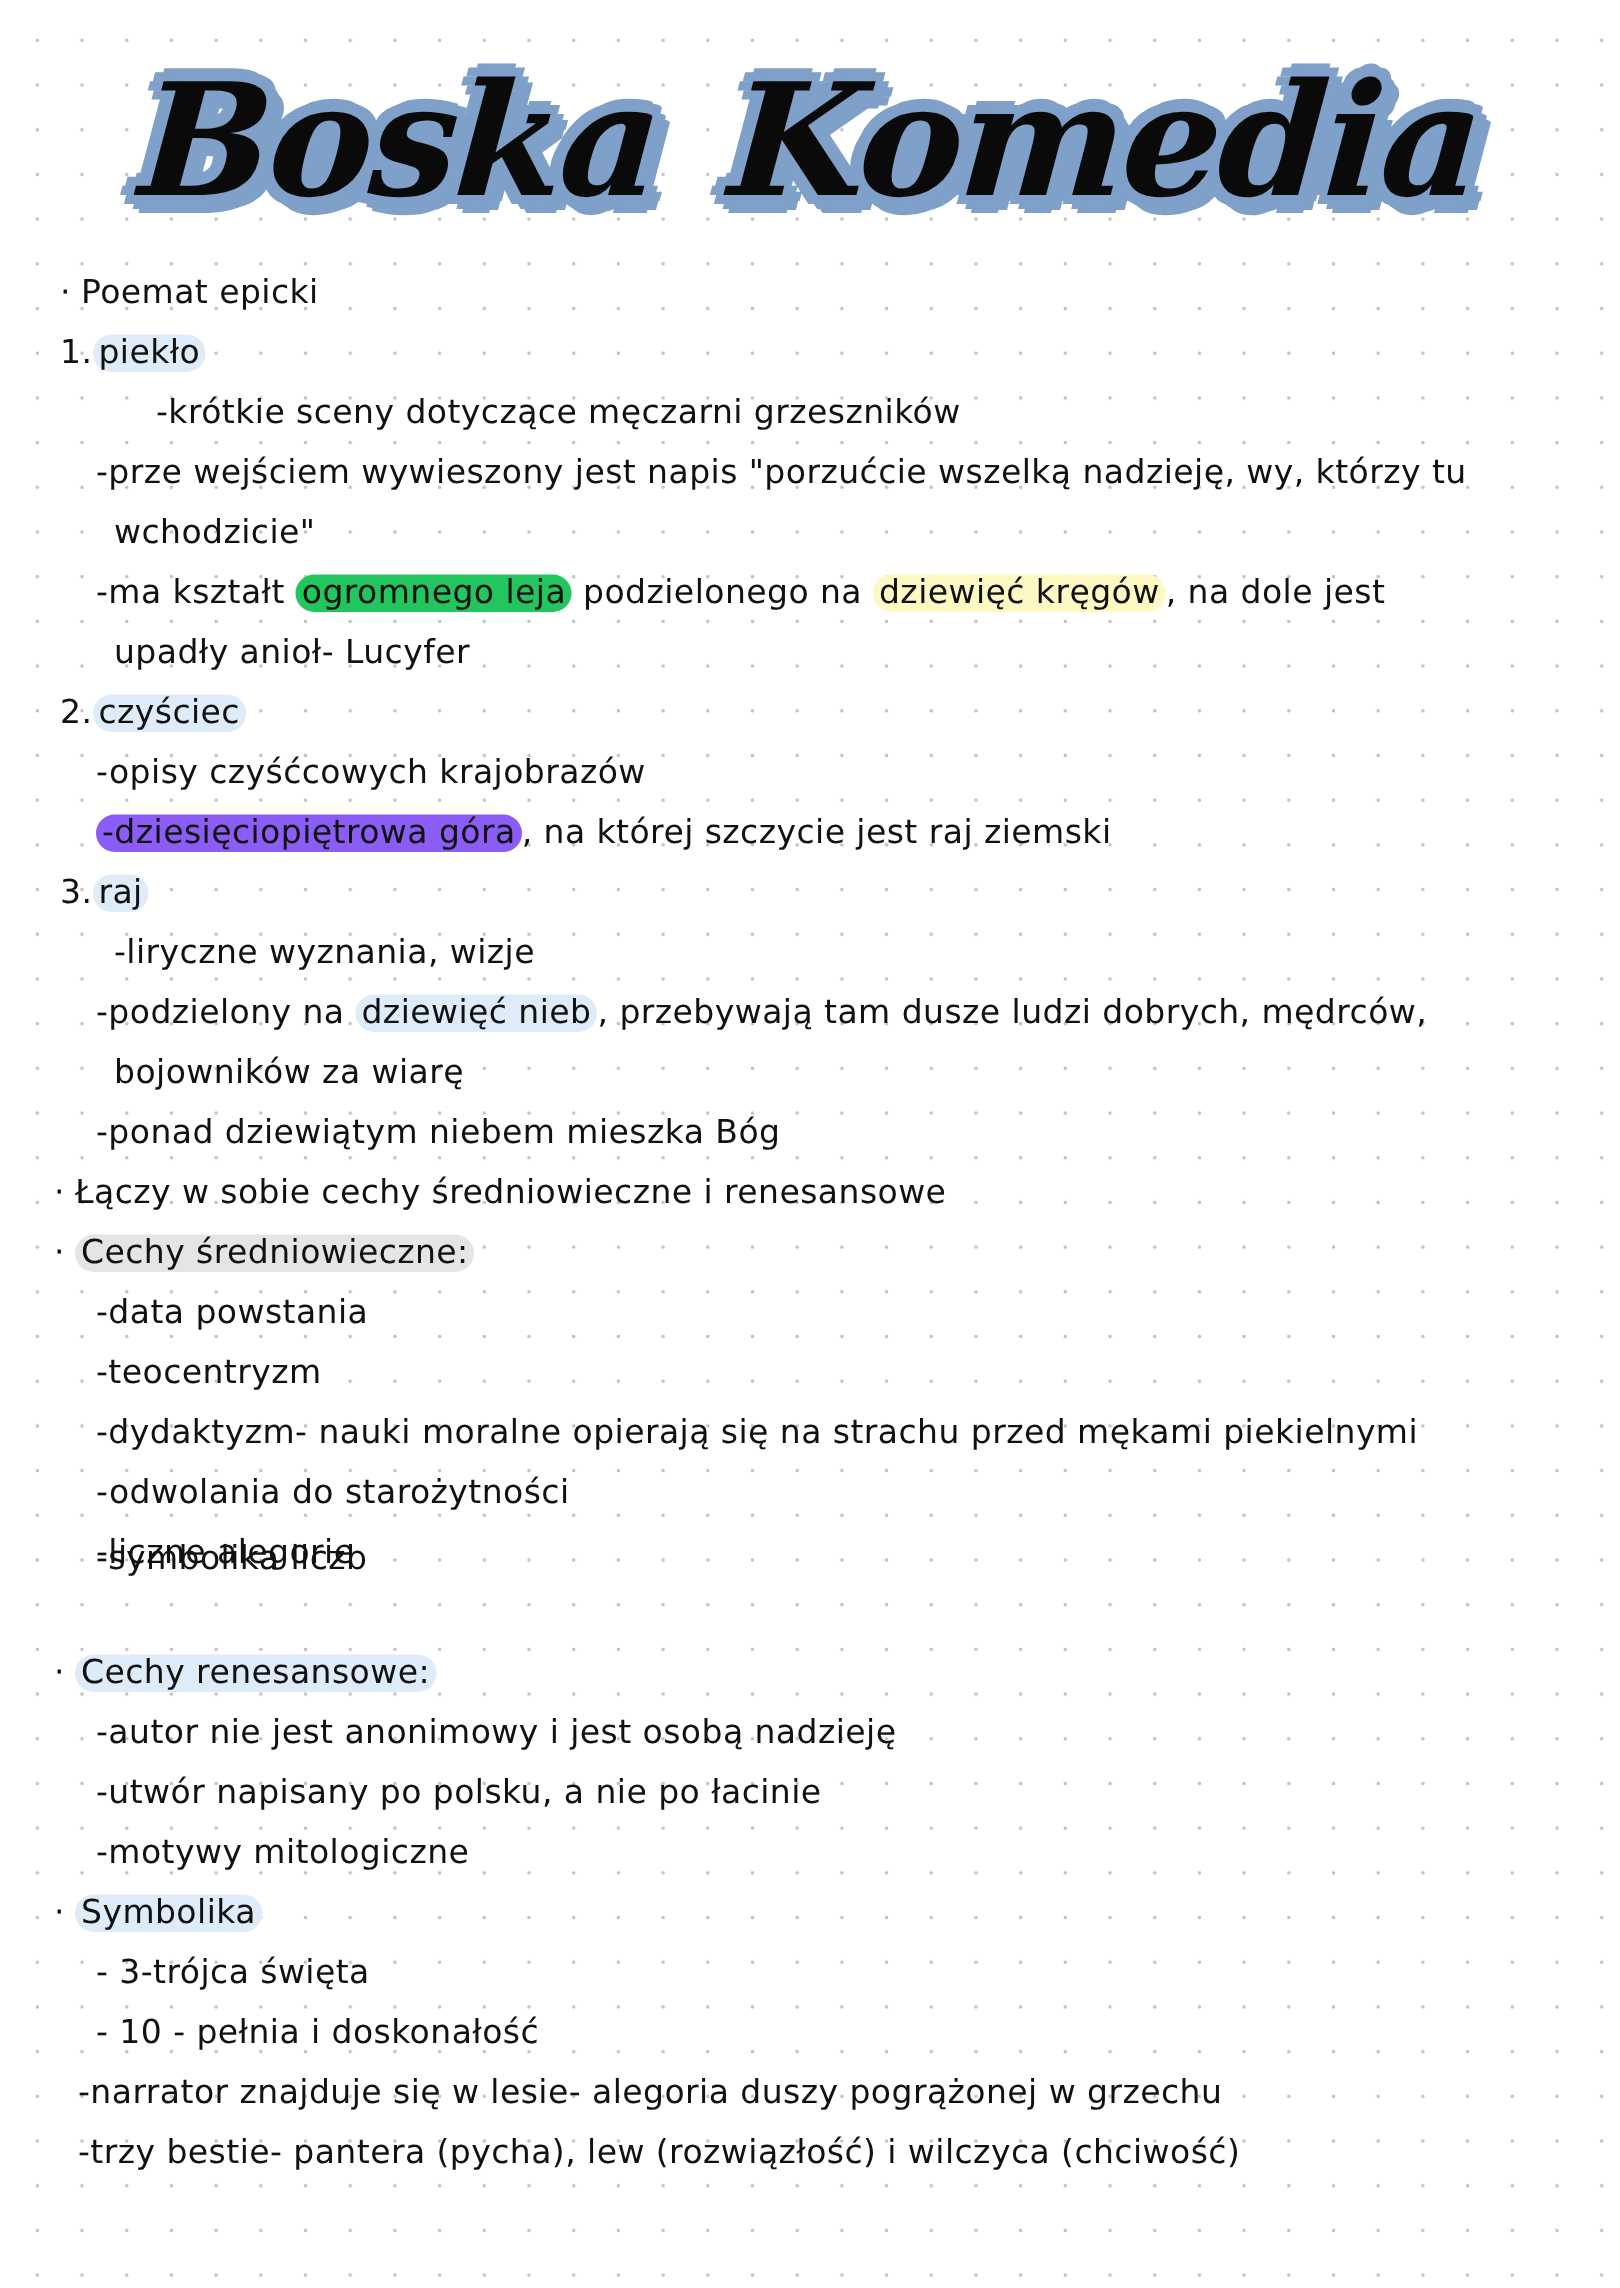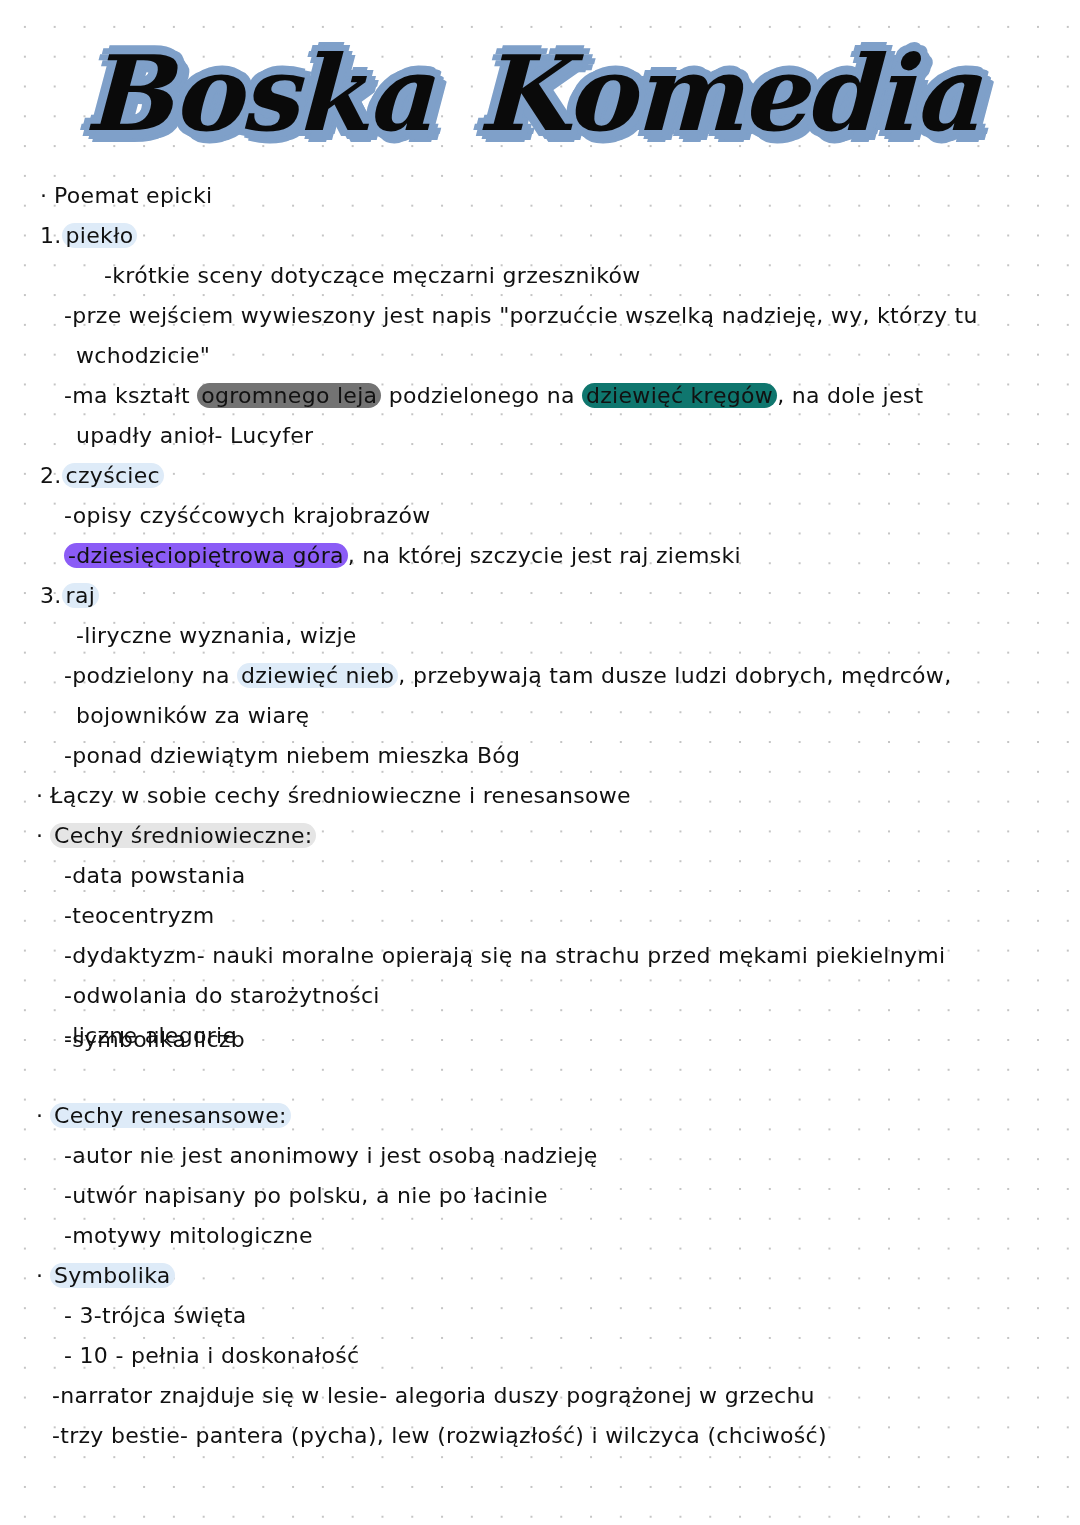--- a/index.html
+++ b/index.html
@@ -46,21 +46,21 @@
     <span>Komedia</span>
   </div>
 </div>
 
 <div class="notes" id="notes">
     <div class="line" style="top: 0px; left: 40px;"><span class="bullet">·</span><span>Poemat epicki</span></div>
     <div class="line" style="top: 40px; left: 40px;"><span>1.</span><span class="hl" style="background: rgb(222, 235, 248);">piekło</span></div>
     <div class="line" style="top: 80px; left: 64px; margin-left: 40px;"><span>-krótkie sceny dotyczące męczarni grzeszników</span></div>
     <div class="line" style="top: 120px; left: 64px;"><span>-prze wejściem wywieszony jest napis "porzućcie wszelką nadzieję, wy, którzy tu</span></div>
     <div class="line" style="top: 160px; left: 76px;"><span>wchodzicie"</span></div>
-    <div class="line" style="top: 200px; left: 64px;"><span>-ma kształt </span><span class="hl" style="background: #737373;">ogromnego leja</span><span> podzielonego na </span><span class="hl" style="background: #0f766e;">dziewięć kręgów</span><span>, na dole jest</span></div>
+    <div class="line" style="top: 200px; left: 64px;"><span>-ma kształt </span><span class="hl" style="background: #22c55e;">ogromnego leja</span><span> podzielonego na </span><span class="hl" style="background: #fef9c3;">dziewięć kręgów</span><span>, na dole jest</span></div>
     <div class="line" style="top: 240px; left: 76px;"><span>upadły anioł- Lucyfer</span></div>
     <div class="line" style="top: 280px; left: 40px;"><span>2.</span><span class="hl" style="background: rgb(222, 235, 248);">czyściec</span></div>
     <div class="line" style="top: 320px; left: 64px;"><span>-opisy czyśćcowych krajobrazów</span></div>
     <div class="line" style="top: 360px; left: 64px;"><span class="hl" style="background: #8b5cf6;">-dziesięciopiętrowa góra</span><span>, na której szczycie jest raj ziemski</span></div>
     <div class="line" style="top: 400px; left: 40px;"><span>3.</span><span class="hl" style="background: rgb(222, 235, 248);">raj</span></div>
     <div class="line" style="top: 440px; left: 64px; margin-left: 12px;"><span>-liryczne wyznania, wizje</span></div>
     <div class="line" style="top: 480px; left: 64px;"><span>-podzielony na </span><span class="hl" style="background: rgb(222, 235, 248);">dziewięć nieb</span><span>, przebywają tam dusze ludzi dobrych, mędrców,</span></div>
     <div class="line" style="top: 520px; left: 76px;"><span>bojowników za wiarę</span></div>
     <div class="line" style="top: 560px; left: 64px;"><span>-ponad dziewiątym niebem mieszka Bóg</span></div>
     <div class="line" style="top: 600px; left: 36px;"><span class="bullet">·</span><span>Łączy w sobie cechy średniowieczne i renesansowe</span></div>

